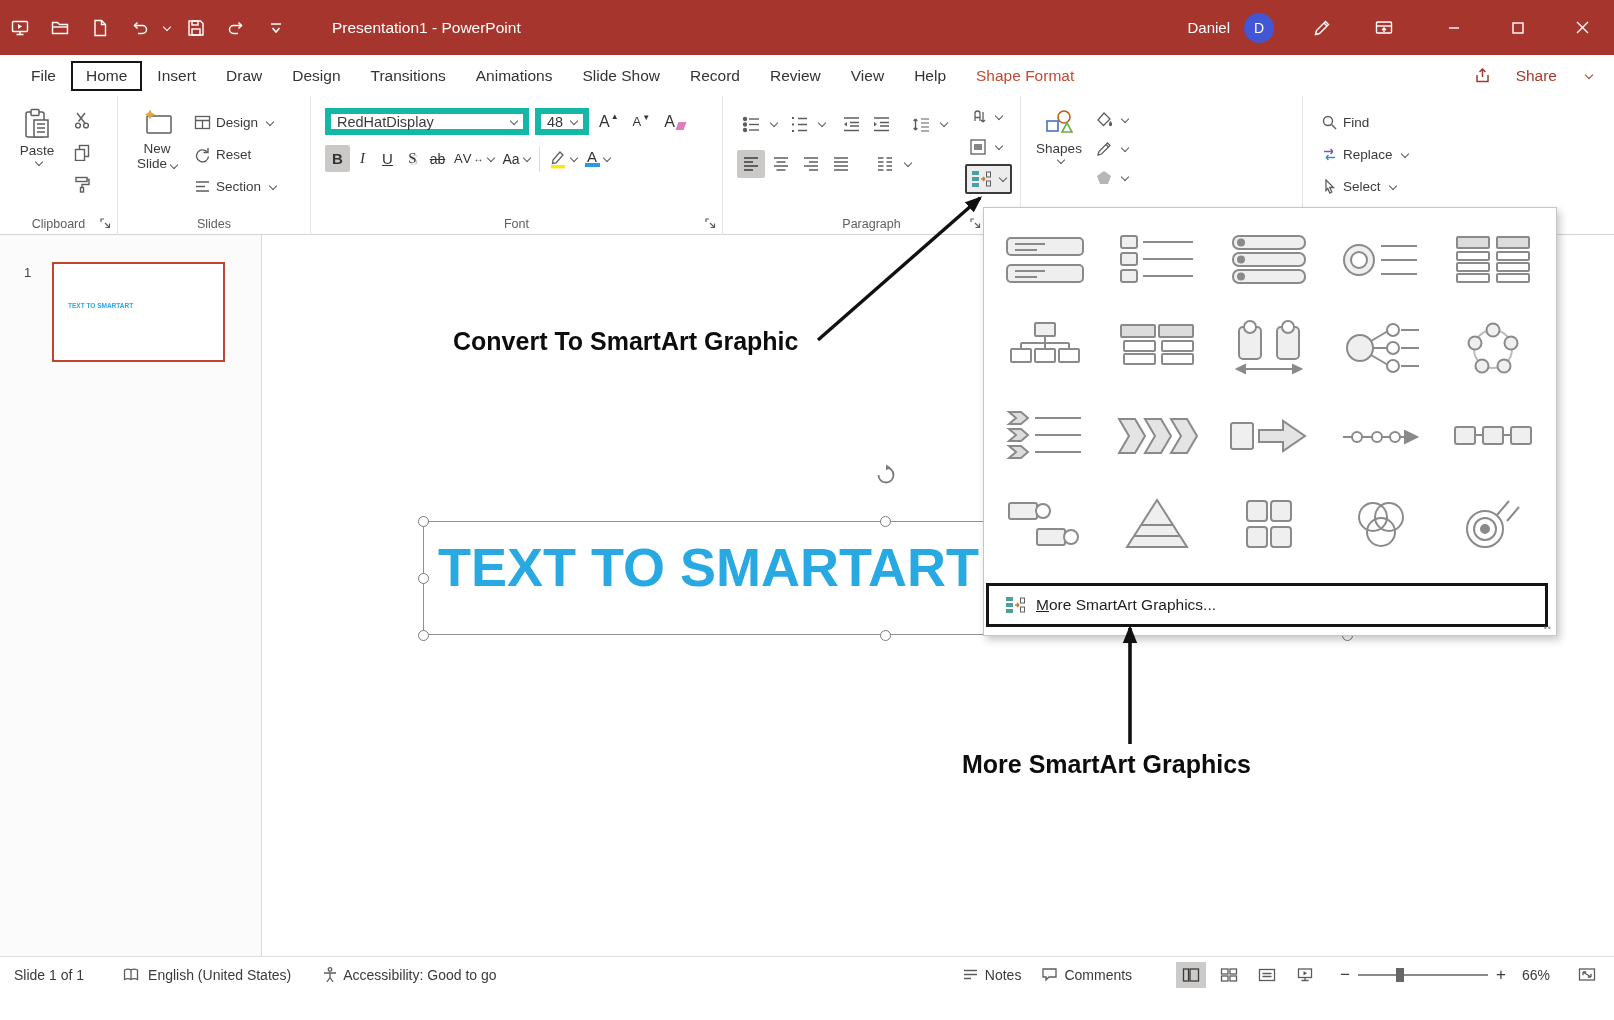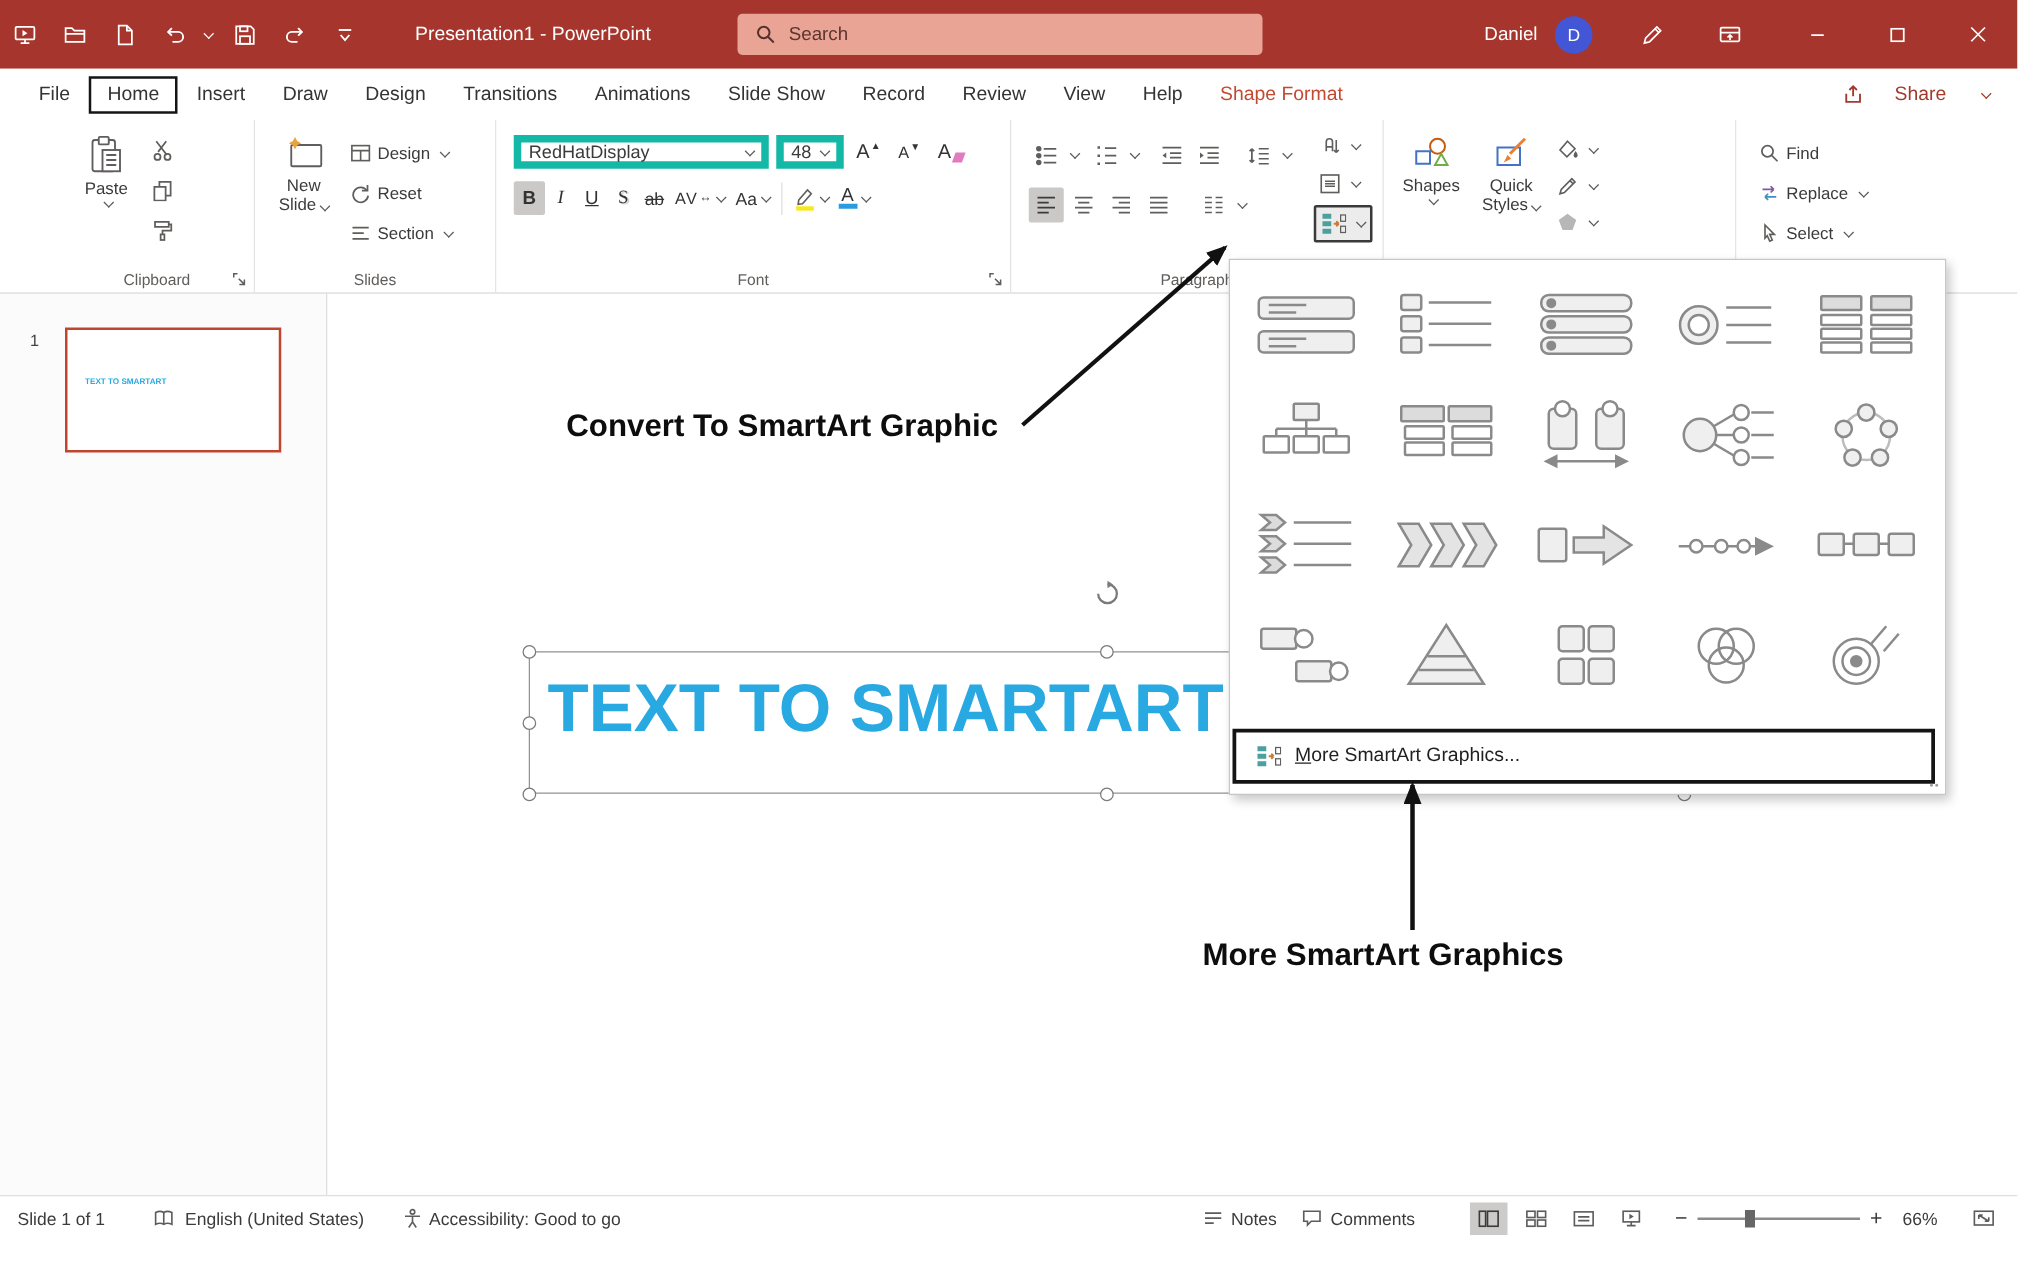--- a/index.html
+++ b/index.html
@@ -137,29 +137,20 @@
       </svg>
   </span>
   <span class="tbicon">
     <svg width="16" height="16" viewBox="0 0 16 16" fill="none" stroke="#fff" stroke-width="1.5">
         <path d="M3 4 h10"></path>
         <path d="M4.5 8 l3.5 4 3.5 -4"></path>
       </svg>
   </span>
   <span class="tb-title">Presentation1  -  PowerPoint</span>
 
-  <div class="searchbox">
-    <span>
-      <svg width="17" height="17" viewBox="0 0 17 17" fill="none" stroke="#54302a" stroke-width="1.6">
-          <circle cx="7" cy="7" r="4.6"></circle>
-          <path d="M10.6 10.6 L15 15"></path>
-        </svg>
-    </span>
-    <input placeholder="Search" style="">
-  </div>
 
   <div class="tb-right">
     <span class="username">Daniel</span>
     <span class="avatar">D</span>
     <span class="tbicon" style="margin-right:22px;">
       <svg width="20" height="20" viewBox="0 0 20 20" fill="none" stroke="#fff" stroke-width="1.4">
           <path d="M3.5 16.5 l1-4 9-9 3 3 -9 9 Z"></path>
           <path d="M12 5 l3 3"></path>
         </svg>
     </span>
@@ -207,21 +198,21 @@
         <path d="M8.5 10 V2.5 M5.5 5 l3 -3 3 3"></path>
         <path d="M3 8 v6.5 h11 V8"></path>
       </svg>
     <span>Share</span>
     <span class="chv" style="border-color:#A33B2C"></span>
   </span>
 </div>
 
 <div class="ribbon">
 
-  <div class="rgroup" style="width:156px; display:flex;margin-left:48px;">
+  <div class="rgroup" style="width:118px; display:flex;">
     <div class="bigbtn" style="width:62px;">
       <svg width="30" height="32" viewBox="0 0 30 32" fill="none" stroke="#5f5e5c" stroke-width="1.5">
           <rect x="4" y="4" width="18" height="25" rx="2"></rect>
           <rect x="9" y="1.5" width="8" height="6" rx="1" fill="#fff"></rect>
           <rect x="12" y="12" width="14" height="17" fill="#fff"></rect>
           <path d="M15 16 h8 M15 20 h8 M15 24 h8"></path>
         </svg>
       <span class="lbl">Paste</span>
       <span class="chv"></span>
     </div>
@@ -462,29 +453,20 @@
   <div class="rgroup" style="width:282px; display:flex;">
     <div class="bigbtn" style="width:64px;">
       <svg width="30" height="30" viewBox="0 0 30 30" fill="none" stroke-width="1.6">
           <circle cx="20" cy="9" r="6" stroke="#C55A11"></circle>
           <rect x="3" y="13" width="11" height="10" stroke="#4472C4"></rect>
           <path d="M18 24 l5 -9 5 9 Z" stroke="#70AD47"></path>
         </svg>
       <span class="lbl">Shapes</span>
       <span class="chv"></span>
     </div>
-    <div class="bigbtn" style="width:64px;">
-      <svg width="30" height="30" viewBox="0 0 30 30" fill="none" stroke-width="1.6">
-          <rect x="4" y="10" width="18" height="14" stroke="#4472C4" fill="#fff"></rect>
-          <path d="M26 3 L14 15" stroke="#ED7D31" stroke-width="2.4"></path>
-          <path d="M12 16 l-3 6 6 -3 Z" fill="#ED7D31" stroke="none"></path>
-        </svg>
-      <span class="lbl"><span>Quick</span><br>
-        <span>Styles</span><span class="chv"></span></span>
-    </div>
     <div style="display:flex;flex-direction:column;gap:5px;margin-top:4px;">
       <span class="sbtn" style="height:24px;">
         <svg width="18" height="18" viewBox="0 0 18 18" fill="none" stroke="#5f5e5c" stroke-width="1.3">
             <path d="M9 2 L15 8 L8.5 14.5 L3 9 Z"></path>
             <path d="M15.5 11 c1.3 1.8 1.3 3.5 0 3.5 s-1.3 -1.7 0 -3.5 Z" fill="#5f5e5c"></path>
           </svg>
         <span class="chv"></span>
       </span>
       <span class="sbtn" style="height:24px;">
         <svg width="18" height="18" viewBox="0 0 18 18" fill="none" stroke="#5f5e5c" stroke-width="1.3">

